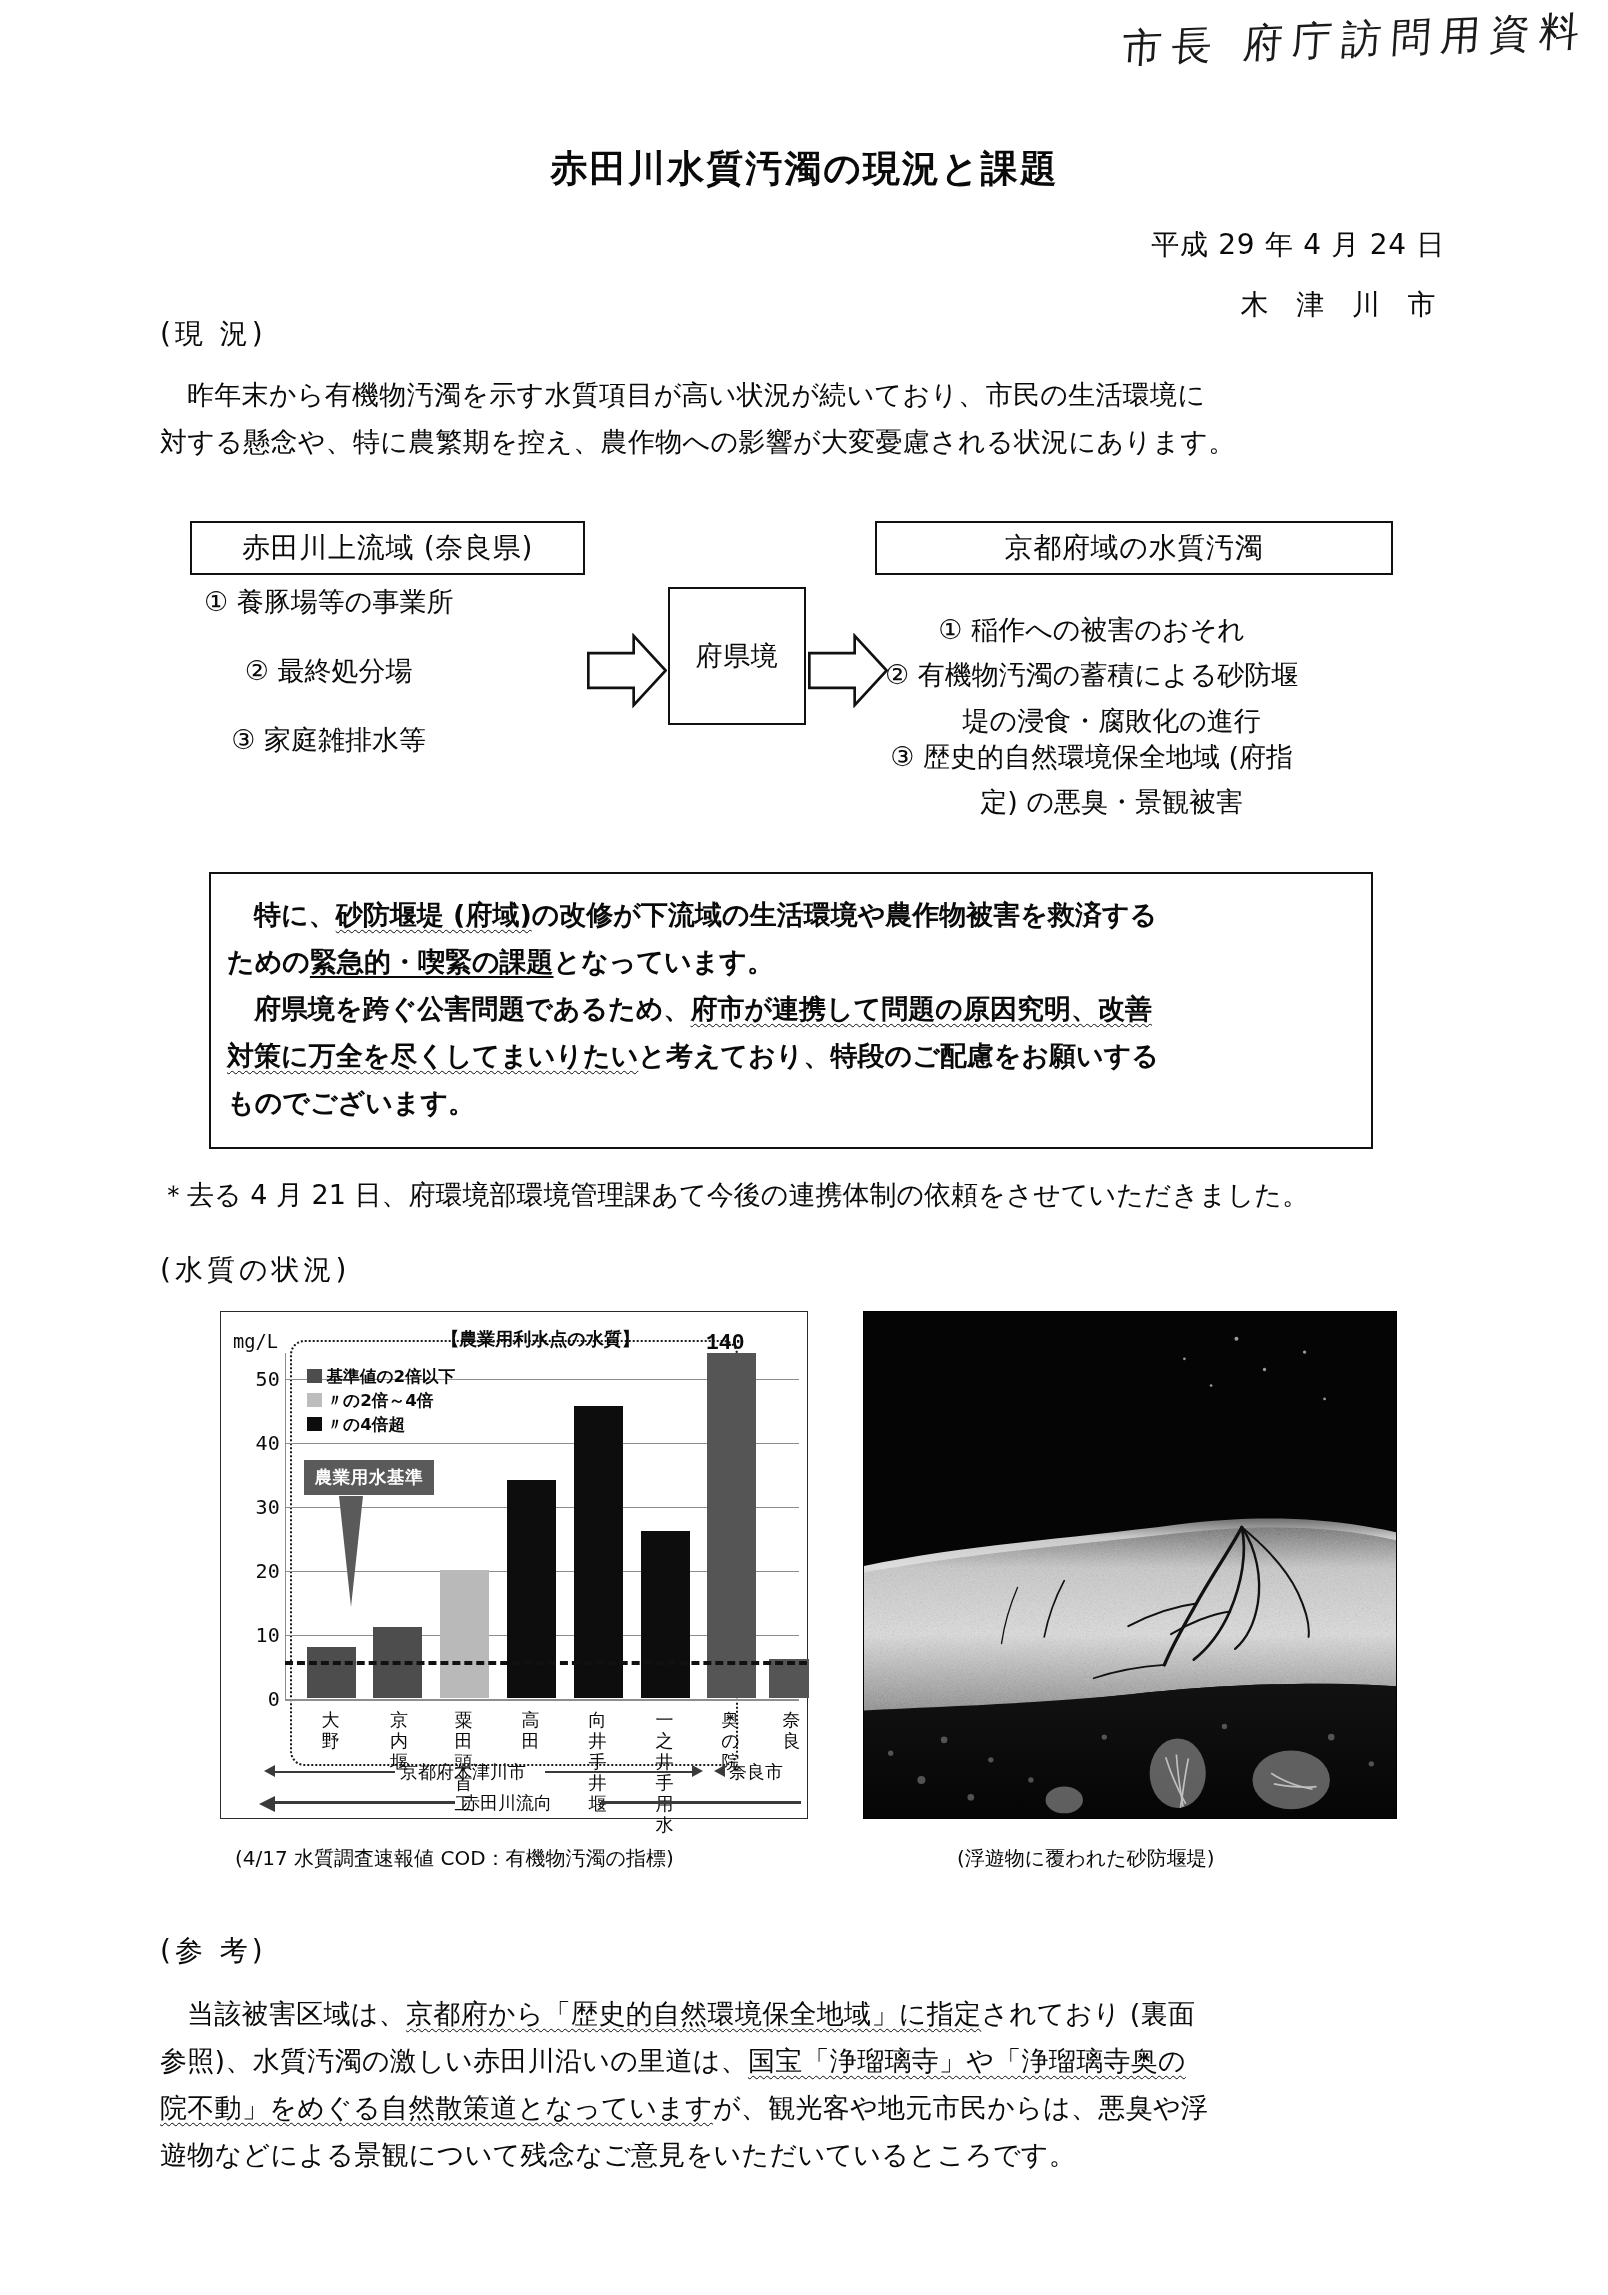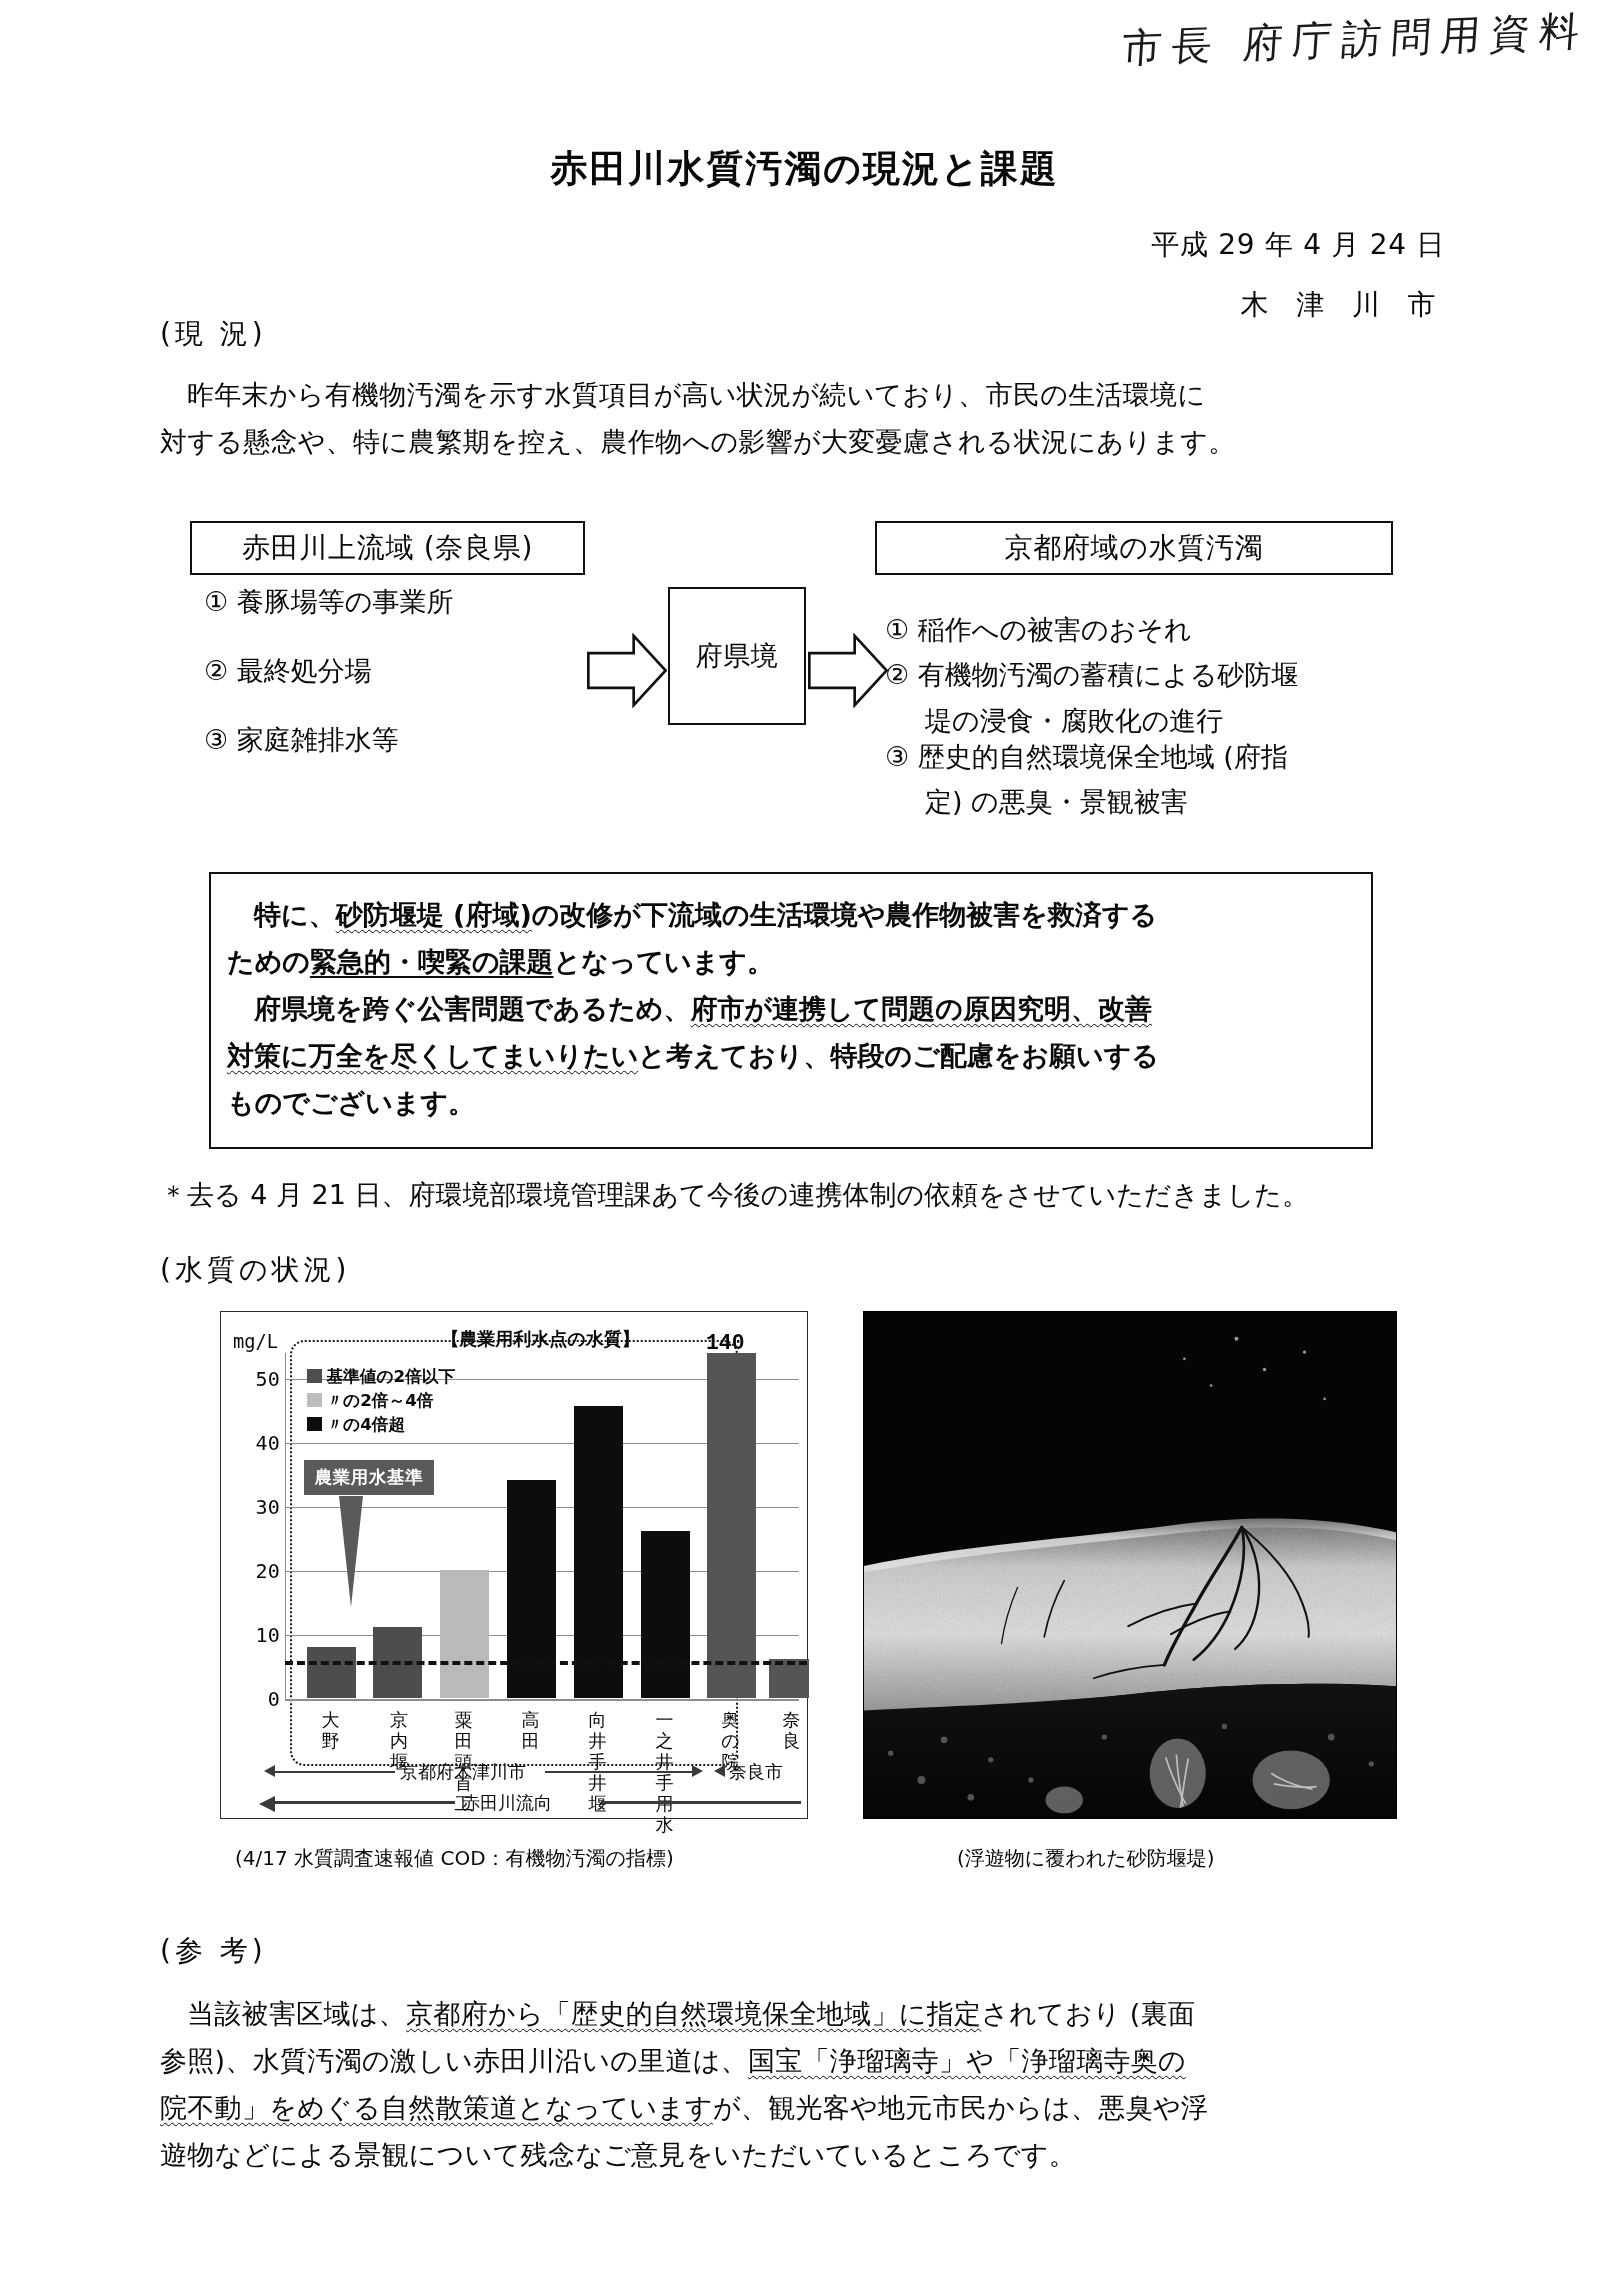--- a/index.html
+++ b/index.html
@@ -48,21 +48,21 @@
   }
   .para{
     position:absolute;
     font-family:"DejaVu Sans","Liberation Sans",sans-serif;
     font-size:27px;line-height:47px;letter-spacing:0.3px;
   }
   .para .ln{display:block;white-space:nowrap;}
   .indent{padding-left:27px;}
 
   
-  .diagram{position:absolute;left:0;top:514px;width:1609px;height:321px;}
+  .diagram{position:absolute;left:0;top:514px;width:1609px;height:321px;text-align:center;}
   .dbox{
     position:absolute;border:2px solid #111;background:#fff;
     font-family:"DejaVu Sans","Liberation Sans",sans-serif;
     display:flex;align-items:center;justify-content:center;
     font-size:28px;letter-spacing:0.7px;white-space:nowrap;
   }
   #box-left{left:190px;top:6.7px;width:391px;height:50px;}
   #box-right{left:875px;top:6.7px;width:514px;height:50px;}
   #box-mid{left:668px;top:73px;width:134px;height:134px;font-size:27px;}
   .dlist{

